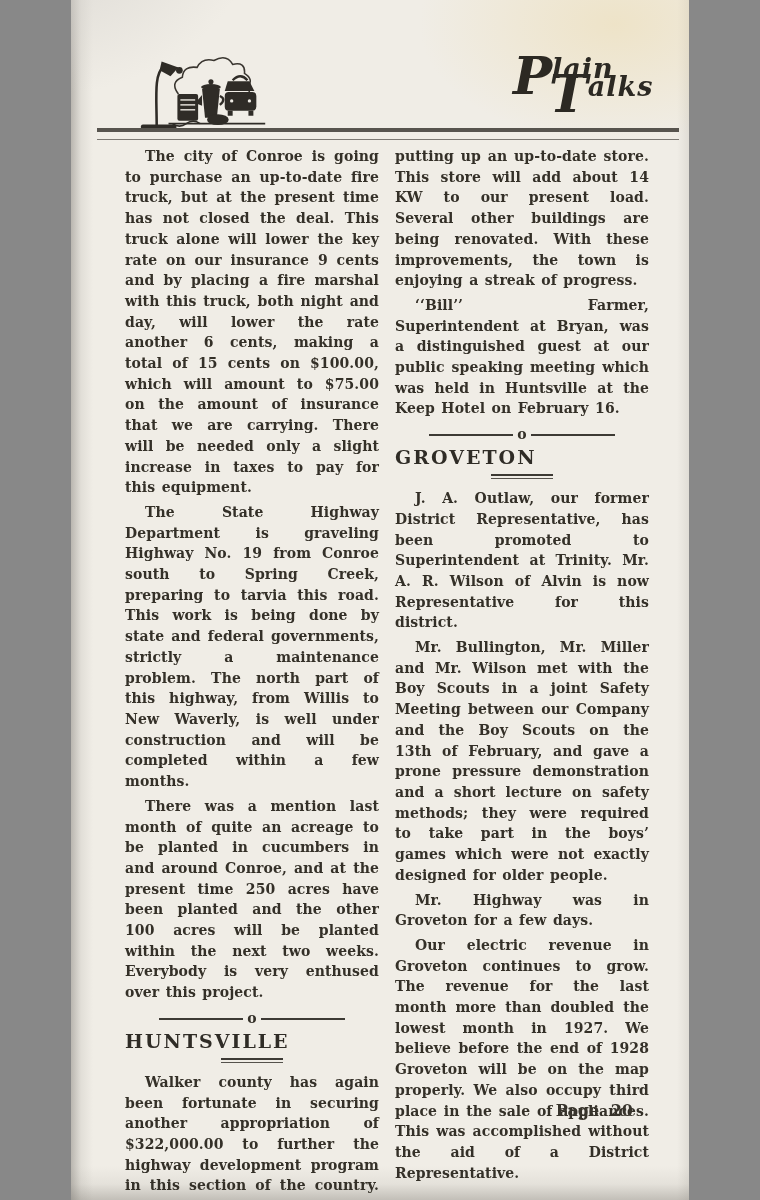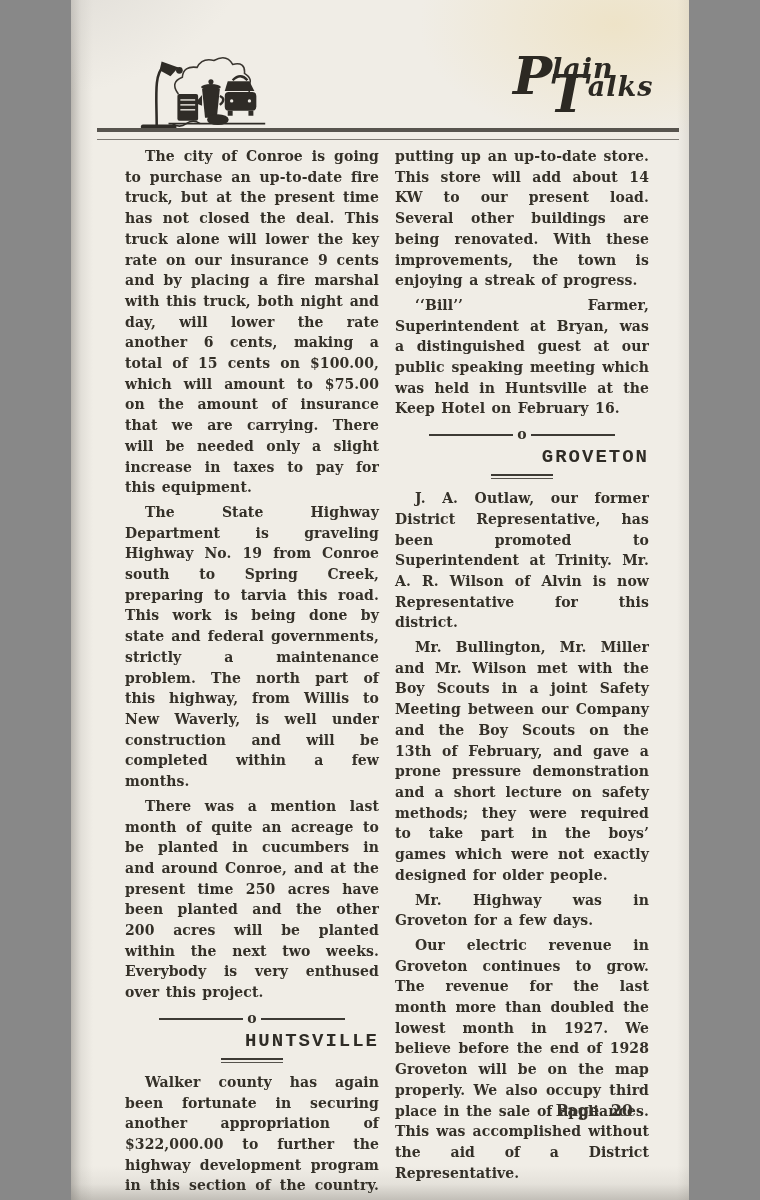--- a/index.html
+++ b/index.html
@@ -45,22 +45,22 @@
     word-spacing:1.5px;letter-spacing:0.1px;
   }
   .col p.no-indent{text-indent:0;}
   .section-divider{
     display:flex;align-items:center;justify-content:center;
     margin:11px 18px 2px 18px;gap:4px;
   }
   .divider-line{flex:0 0 84px;border-top:2px solid #3d3a34;height:0;}
   .divider-o{font-weight:bold;font-size:14px;line-height:10px;position:relative;top:-1px;}
   .section-title{
-    margin:6px 0 0 0;text-align:right;
-    font-size:19px;font-weight:bold;letter-spacing:2px;color:#2f2c26;font-family:Liberation Mono, monospace;
+    margin:6px 0 0 0;text-align:left;
+    font-size:19px;font-weight:bold;letter-spacing:2px;color:#2f2c26;
   }
   .title-rule{
     width:62px;height:2px;margin:6px auto 9px auto;
     border-top:2px solid #3d3a34;border-bottom:1px solid #55524c;
   }
   
   .page-number{
     position:absolute;top:1101px;right:56px;
     font-size:16px;font-weight:bold;word-spacing:6px;color:#38342c;
   }
@@ -113,21 +113,21 @@
     </div>
   </div>
 
   <div class="header-rule"></div>
 
   <main class="columns">
 
     <div class="col">
       <p>The city of Conroe is going to purchase an up-to-date fire truck, but at the present time has not closed the deal.  This truck alone will lower the key rate on our insurance 9 cents and by placing a fire marshal with this truck, both night and day, will lower the rate another 6 cents, making a total of 15 cents on $100.00, which will amount to $75.00 on the amount of insurance that we are carrying.  There will be needed only a slight increase in taxes to pay for this equipment.</p>
       <p>The State Highway Department is graveling Highway No. 19 from Conroe south to Spring Creek, preparing to tarvia this road.  This work is being done by state and federal governments, strictly a maintenance problem.  The north part of this highway, from Willis to New Waverly, is well under construction and will be completed within a few months.</p>
-      <p>There was a mention last month of quite an acreage to be planted in cucumbers in and around Conroe, and at the present time 250 acres have been planted and the other 200 acres will be planted within the next two weeks.  Everybody is very enthused over this project.</p>
+      <p>There was a mention last month of quite an acreage to be planted in cucumbers in and around Conroe, and at the present time 250 acres have been planted and the other 100 acres will be planted within the next two weeks.  Everybody is very enthused over this project.</p>
 
       <div class="section-divider">
         <span class="divider-line"></span>
         <span class="divider-o">o</span>
         <span class="divider-line"></span>
       </div>
       <h2 class="section-title">HUNTSVILLE</h2>
       <div class="title-rule"></div>
 
       <p>Walker county has again been fortunate in securing another appropriation of $322,000.00 to further the highway development program in this section of the country.  At the completion of the concrete highway from Huntsville, northwest to the Madison County line, Walker County will enjoy approximately 35 miles of concrete highways through the county.</p>

